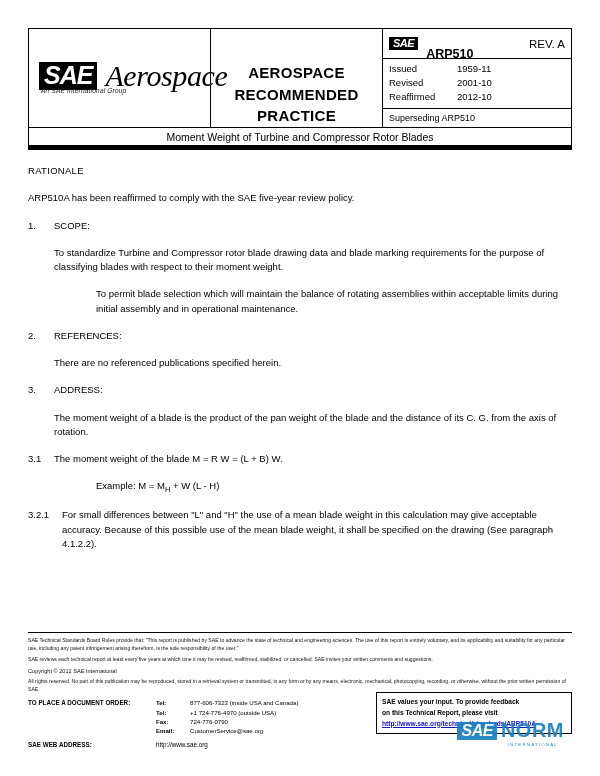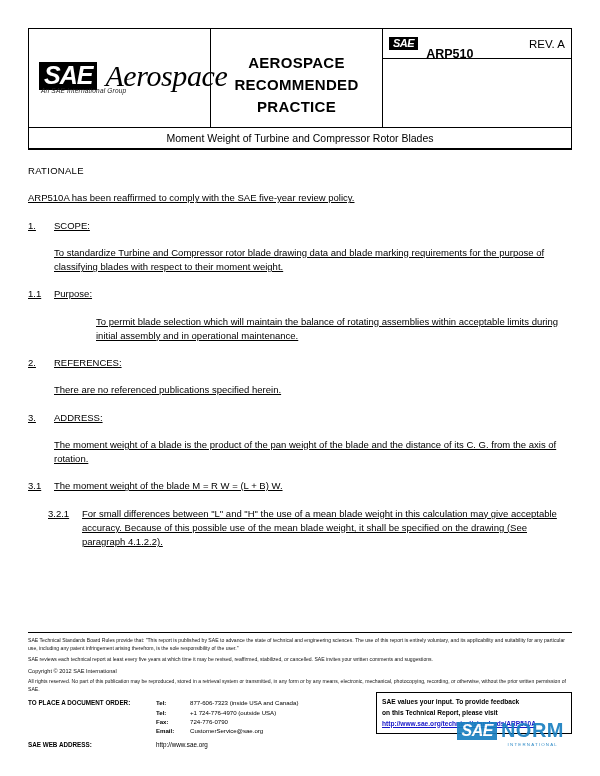--- a/index.html
+++ b/index.html
@@ -69,21 +69,21 @@
     font-size: 6.5px;
     font-style: italic;
     color: #222;
     letter-spacing: 0.2px;
   }
   .hdr-title {
     flex: 1;
     border-right: 1px solid #000;
     box-sizing: border-box;
     display: flex;
-    align-items: center;
+    align-items: flex-end;
     justify-content: center;
     padding-top: 14px;
   }
   .hdr-title-text {
     font-weight: bold;
     font-size: 15px;
     text-align: center;
     line-height: 1.45;
     letter-spacing: 0.3px;
   }
@@ -137,21 +137,21 @@
   .date-val { }
   .hdr-super {
     padding: 4px 6px;
     font-size: 9px;
     box-sizing: border-box;
   }
 
   .subject {
     border-left: 1px solid #000;
     border-right: 1px solid #000;
-    border-bottom: 2px solid #000000;
+    border-bottom: 5px solid #000000;
     height: 22px;
     display: flex;
     align-items: center;
     justify-content: center;
     font-size: 10.5px;
     box-sizing: border-box;
   }
 
   
   .body {
@@ -160,27 +160,26 @@
     line-height: 1.5;
   }
   .rationale-head {
     font-size: 9.5px;
     margin-bottom: 13px;
     letter-spacing: 0.3px;
   }
   .para {
     display: flex;
     margin-bottom: 13px;
-    text-decoration: underline;
   }
   .num {
     width: 26px;
     flex: none;
   }
-  .num.wide { width: 34px; margin-left: 20px; }
+  .num.wide { width: 34px; }
   .txt { flex: 1; }
   .indent1 { margin-left: 26px; }
   .indent2 { margin-left: 68px; }
   sub { font-size: 7.5px; }
 
   
   .footer {
     position: absolute;
     left: 0;
     bottom: 0;
@@ -298,20 +297,35 @@
     <div class="hdr-title">
       <div class="hdr-title-text">AEROSPACE RECOMMENDED PRACTICE</div>
     </div>
 
     <div class="hdr-right">
       <div class="hdr-doc">
         <span class="mini-badge">SAE</span>
         <span class="doc-num">ARP510</span>
         <span class="doc-rev">REV. A</span>
       </div>
+      <div class="hdr-dates">
+        <div class="date-row">
+          <span class="date-label">Issued</span>
+          <span class="date-val">1959-11</span>
+        </div>
+        <div class="date-row">
+          <span class="date-label">Revised</span>
+          <span class="date-val">2001-10</span>
+        </div>
+        <div class="date-row">
+          <span class="date-label">Reaffirmed</span>
+          <span class="date-val">2012-10</span>
+        </div>
+      </div>
+      <div class="hdr-super">Superseding ARP510</div>
     </div>
   </div>
 
   <div class="subject">
     <span>Moment Weight of Turbine and Compressor Rotor Blades</span>
   </div>
 
   <div class="body">
 
     <div class="rationale-head">RATIONALE</div>
@@ -322,24 +336,20 @@
 
     <div class="para">
       <div class="num">1.</div>
       <div class="txt">SCOPE:</div>
     </div>
 
     <div class="para indent1">
       <div class="txt">To standardize Turbine and Compressor rotor blade drawing data and blade marking requirements for the purpose of classifying blades with respect to their moment weight.</div>
     </div>
 
-    <div class="para">
-      <div class="num">1.1</div>
-      <div class="txt">Purpose:</div>
-    </div>
 
     <div class="para indent2">
       <div class="txt">To permit blade selection which will maintain the balance of rotating assemblies within acceptable limits during initial assembly and in operational maintenance.</div>
     </div>
 
     <div class="para">
       <div class="num">2.</div>
       <div class="txt">REFERENCES:</div>
     </div>
 
@@ -355,20 +365,23 @@
     <div class="para indent1">
       <div class="txt">The moment weight of a blade is the product of the pan weight of the blade and the distance of its C. G. from the axis of rotation.</div>
     </div>
 
     <div class="para">
       <div class="num">3.1</div>
       <div class="txt">The moment weight of the blade M = R W = (L + B) W.</div>
     </div>
 
 
+    <div class="para indent2">
+      <div class="txt">Example: M = M<sub>H</sub> + W (L - H)</div>
+    </div>
 
     <div class="para">
       <div class="num wide">3.2.1</div>
       <div class="txt">For small differences between "L" and "H" the use of a mean blade weight in this calculation may give acceptable accuracy. Because of this possible use of the mean blade weight, it shall be specified on the drawing (See paragraph 4.1.2.2).</div>
     </div>
 
   </div>
 
   <div class="footer">
     <div class="fine">SAE Technical Standards Board Rules provide that: "This report is published by SAE to advance the state of technical and engineering sciences. The use of this report is entirely voluntary, and its applicability and suitability for any particular use, including any patent infringement arising therefrom, is the sole responsibility of the user."</div>

